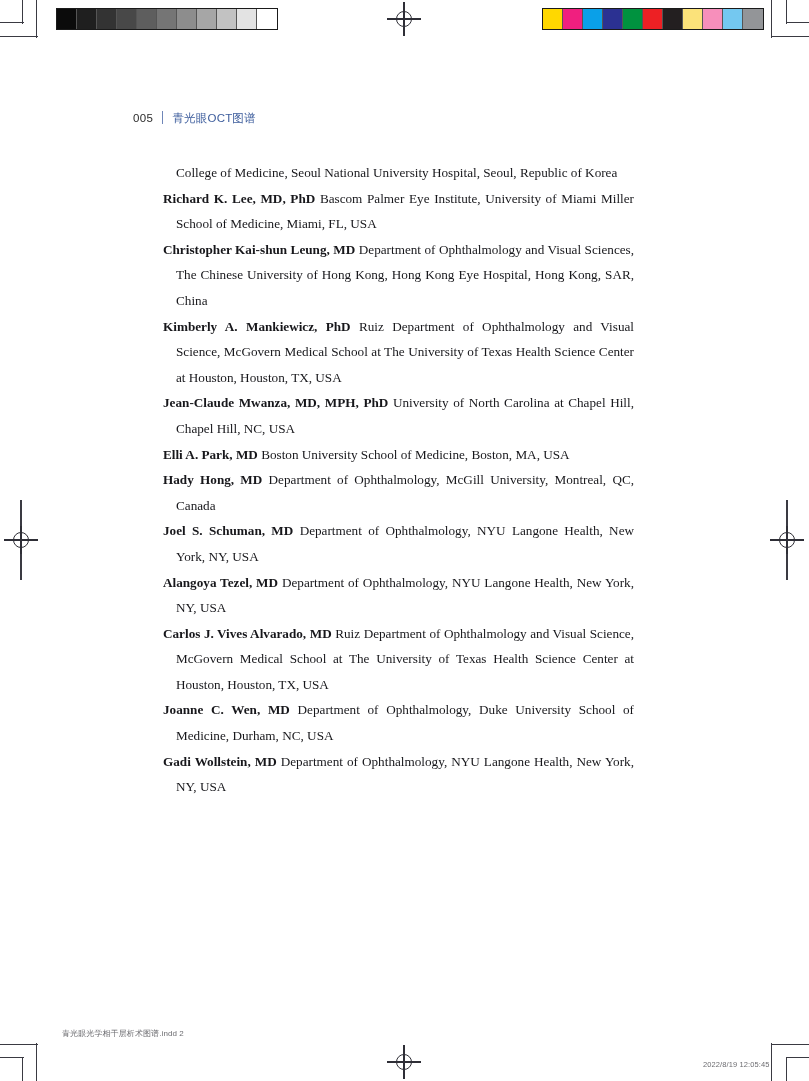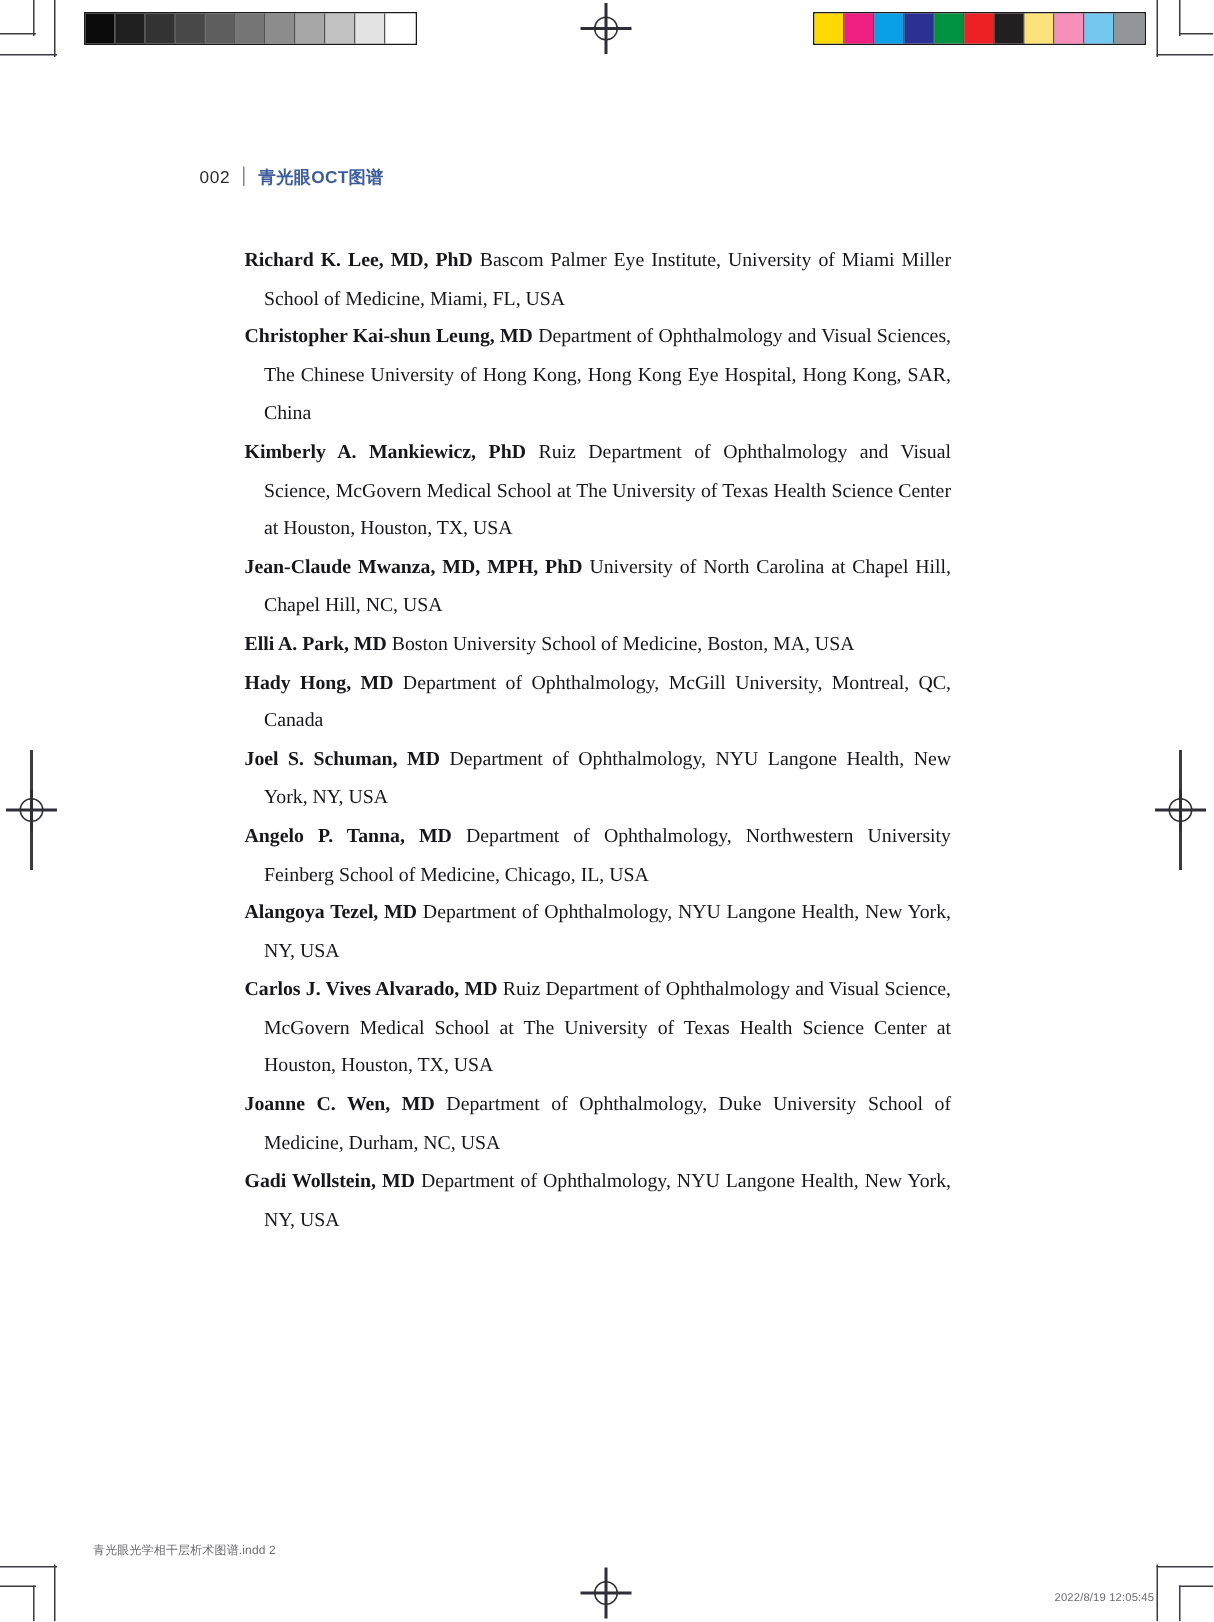--- a/index.html
+++ b/index.html
@@ -95,21 +95,20 @@
     height: 13px;
     background: #6f86b8;
     margin: 0 9px;
     position: relative;
     top: 2px;
   }
   .runhead .title {
     font-size: 11.5px;
     color: #3c5c9c;
     letter-spacing: 0.2px;
-    font-weight: bold;
   }
 
   
   .entries {
     position: absolute;
     left: 176px;
     top: 160px;
     width: 458px;
   }
   .entry {
@@ -228,34 +227,34 @@
       <div class="swatch" style="background: rgb(0, 146, 63);"></div>
       <div class="swatch" style="background: rgb(237, 32, 36);"></div>
       <div class="swatch" style="background: rgb(35, 31, 32);"></div>
       <div class="swatch" style="background: rgb(251, 226, 122);"></div>
       <div class="swatch" style="background: rgb(247, 143, 187);"></div>
       <div class="swatch" style="background: rgb(116, 200, 240);"></div>
       <div class="swatch" style="background: rgb(147, 149, 152);"></div>
     </div>
 
   <div class="runhead">
-    <span class="folio">002</span>
+    <span class="folio">005</span>
     <span class="rule"></span>
     <span class="title">青光眼OCT图谱</span>
   </div>
 
   <div class="entries" id="entries">
+      <p class="entry cont"><span>College of Medicine, Seoul National University Hospital, Seoul, Republic of Korea</span></p>
       <p class="entry"><span class="nm">Richard K. Lee, MD, PhD</span> <span>Bascom Palmer Eye Institute, University of Miami Miller School of Medicine, Miami, FL, USA</span></p>
       <p class="entry"><span class="nm">Christopher Kai-shun Leung, MD</span> <span>Department of Ophthalmology and Visual Sciences, The Chinese University of Hong Kong, Hong Kong Eye Hospital, Hong Kong, SAR, China</span></p>
       <p class="entry"><span class="nm">Kimberly A. Mankiewicz, PhD</span> <span>Ruiz Department of Ophthalmology and Visual Science, McGovern Medical School at The University of Texas Health Science Center at Houston, Houston, TX, USA</span></p>
       <p class="entry"><span class="nm">Jean-Claude Mwanza, MD, MPH, PhD</span> <span>University of North Carolina at Chapel Hill, Chapel Hill, NC, USA</span></p>
       <p class="entry"><span class="nm">Elli A. Park, MD</span> <span>Boston University School of Medicine, Boston, MA, USA</span></p>
       <p class="entry"><span class="nm">Hady Hong, MD</span> <span>Department of Ophthalmology, McGill University, Montreal, QC, Canada</span></p>
       <p class="entry"><span class="nm">Joel S. Schuman, MD</span> <span>Department of Ophthalmology, NYU Langone Health, New York, NY, USA</span></p>
-      <p class="entry"><span class="nm">Angelo P. Tanna, MD</span> <span>Department of Ophthalmology, Northwestern University Feinberg School of Medicine, Chicago, IL, USA</span></p>
       <p class="entry"><span class="nm">Alangoya Tezel, MD</span> <span>Department of Ophthalmology, NYU Langone Health, New York, NY, USA</span></p>
       <p class="entry"><span class="nm">Carlos J. Vives Alvarado, MD</span> <span>Ruiz Department of Ophthalmology and Visual Science, McGovern Medical School at The University of Texas Health Science Center at Houston, Houston, TX, USA</span></p>
       <p class="entry"><span class="nm">Joanne C. Wen, MD</span> <span>Department of Ophthalmology, Duke University School of Medicine, Durham, NC, USA</span></p>
       <p class="entry"><span class="nm">Gadi Wollstein, MD</span> <span>Department of Ophthalmology, NYU Langone Health, New York, NY, USA</span></p>
     </div>
 
   <div class="footer-left">青光眼光学相干层析术图谱.indd   2</div>
   <div class="footer-right">2022/8/19   12:05:45</div>
 
 </div>

